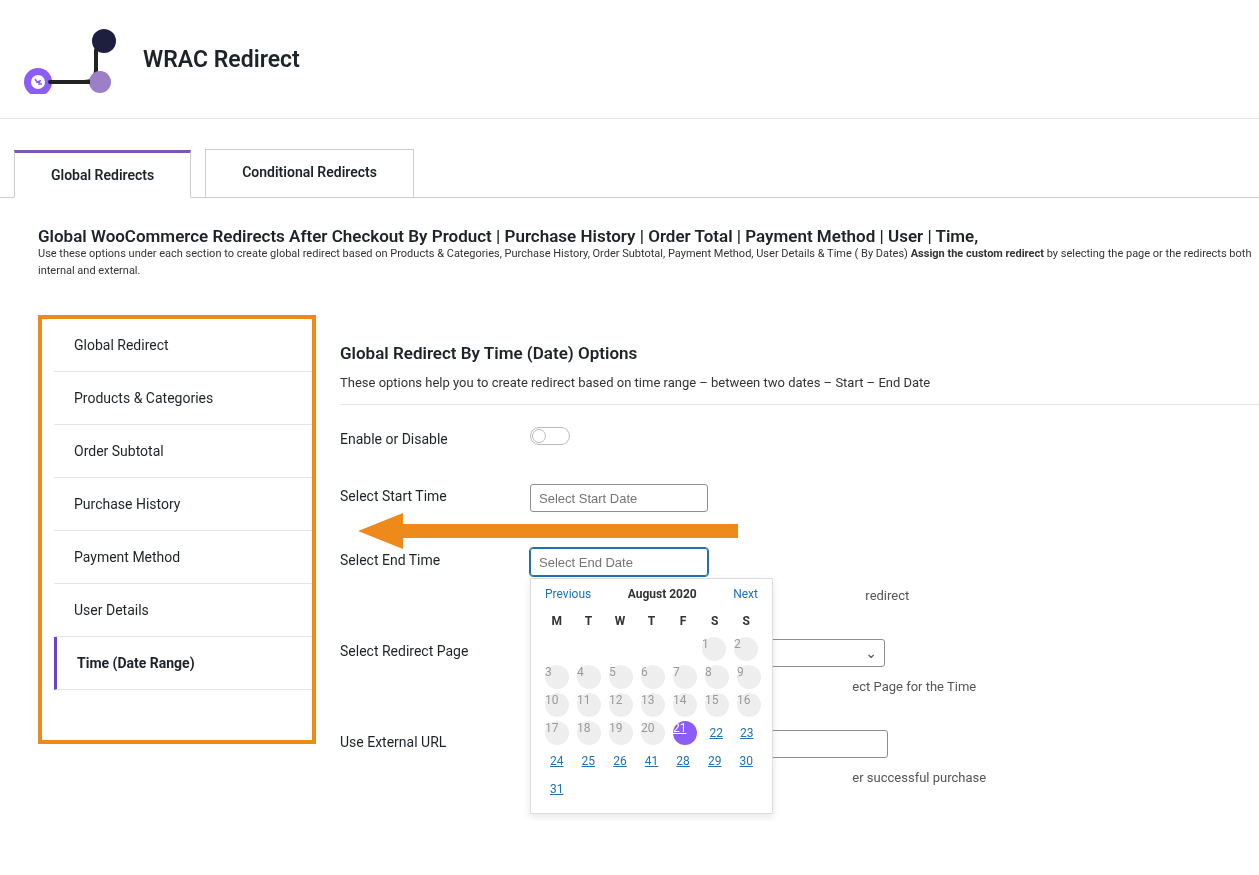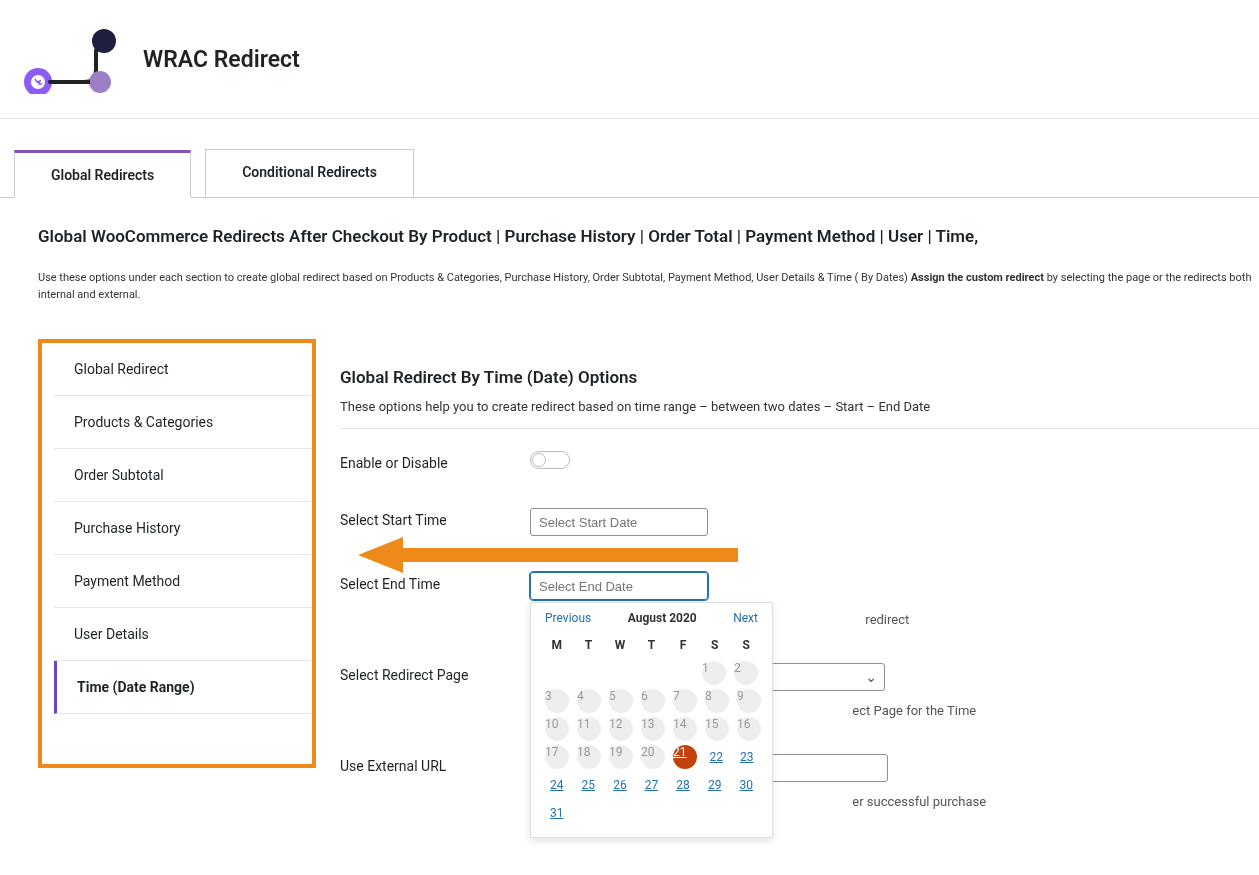--- a/index.html
+++ b/index.html
@@ -7,21 +7,21 @@
     .header { display:flex; align-items:center; padding:24px 14px 24px 14px; }
     .logo-graphic { width:115px; height:70px; position:relative; }
     .logo-graphic svg { width:100%; height:100%; }
     .plugin-title { font-size:23px; font-weight:600; color:#1d2327; margin-left:14px; }
     .divider-full { height:1px; background:#e5e5e5; }
     .tabs { display:flex; gap:14px; margin:30px 0 0 14px; }
     .tab { padding:14px 36px 14px 36px; border:1px solid #ccc; border-bottom:none; background:#fff; font-weight:600; font-size:14px; cursor:pointer; color:#1d2327; }
     .tab.active { border-top:3px solid #7f54b3; border-bottom:1px solid #fff; position:relative; top:1px; }
     .tab-content-border { border-top:1px solid #ccc; }
     .content { padding:28px 0 0 38px; }
-    .content-title { font-size:17px; font-weight:600; color:#1d2327; margin-bottom:24px; }
+    .content-title { font-size:17px; font-weight:600; color:#1d2327; margin-bottom:0; }
     .content-desc { font-size:11px; color:#333; line-height:1.5; margin-bottom:36px; }
     .bold { font-weight:700; }
     .layout { display:flex; align-items:flex-start; }
     .sidebar-box { width:278px; border:4px solid #ed8a19;padding-left:12px; }
     .sidebar-item { padding:18px 20px; border-bottom:1px solid #e5e5e5; font-size:14px; cursor:pointer; color:#1d2327; background:#fff; }
     .sidebar-item.active { font-weight:700; border-left:3px solid #6b46c1; background:#fff; }
     .sidebar-item:last-child { border-bottom:none; }
     .spacer-after-active { height:50px; }
     .arrow-overlay { position:relative; height:0; }
     .arrow { position:absolute; left:320px; top:198px; width:380px; height:36px; pointer-events:none; }
@@ -45,21 +45,21 @@
     .dp-header { display:flex; justify-content:space-between; align-items:center; padding:4px 4px 6px 4px; }
     .dp-nav { color:#2271b1; cursor:pointer; font-size:12px; }
     .dp-month { font-weight:700; font-size:12px; color:#333; }
     .dp-grid { width:100%; }
     .dp-row { display:flex; }
     .dp-cell { width:32px; height:28px; display:flex; align-items:center; justify-content:center; font-size:12px; }
     .dp-head { font-weight:700; color:#333; }
     .dp-day { color:#333; }
     .dp-day.muted { background:#eee; border-radius:50%; width:24px; height:24px; color:#999; margin:2px 4px; cursor:default;}
     .dp-day.link { color:#2271b1; text-decoration:underline; cursor:pointer;}
-    .dp-day.selected { background:#c2410c; color:#fff; border-radius:50%; width:24px; height:24px; text-decoration:underline; margin:2px 4px; cursor:pointer;}
+    .dp-day.selected { background:#8b5cf6; color:#fff; border-radius:50%; width:24px; height:24px; text-decoration:underline; margin:2px 4px; cursor:pointer;}
     .dp-cell-wrap { width:32px; height:28px; display:flex; align-items:center; justify-content:center; }
     .help-behind { color:#555; font-size:13px; margin-top:12px; position:relative; z-index:0;}
     .partial { color:#555; font-size:13px; }
     .rel-container { position:relative; }
   </style>
 </head>
 <body>
 
 <div class="header">
   <div class="logo-graphic">
@@ -235,21 +235,21 @@
                   <div class="dp-cell-wrap">
                     <div class="dp-day link">24</div>
                   </div>
                   <div class="dp-cell-wrap">
                     <div class="dp-day link">25</div>
                   </div>
                   <div class="dp-cell-wrap">
                     <div class="dp-day link">26</div>
                   </div>
                   <div class="dp-cell-wrap">
-                    <div class="dp-day link">27</div>
+                    <div class="dp-day link">41</div>
                   </div>
                   <div class="dp-cell-wrap">
                     <div class="dp-day link">28</div>
                   </div>
                   <div class="dp-cell-wrap">
                     <div class="dp-day link">29</div>
                   </div>
                   <div class="dp-cell-wrap">
                     <div class="dp-day link">30</div>
                   </div>

